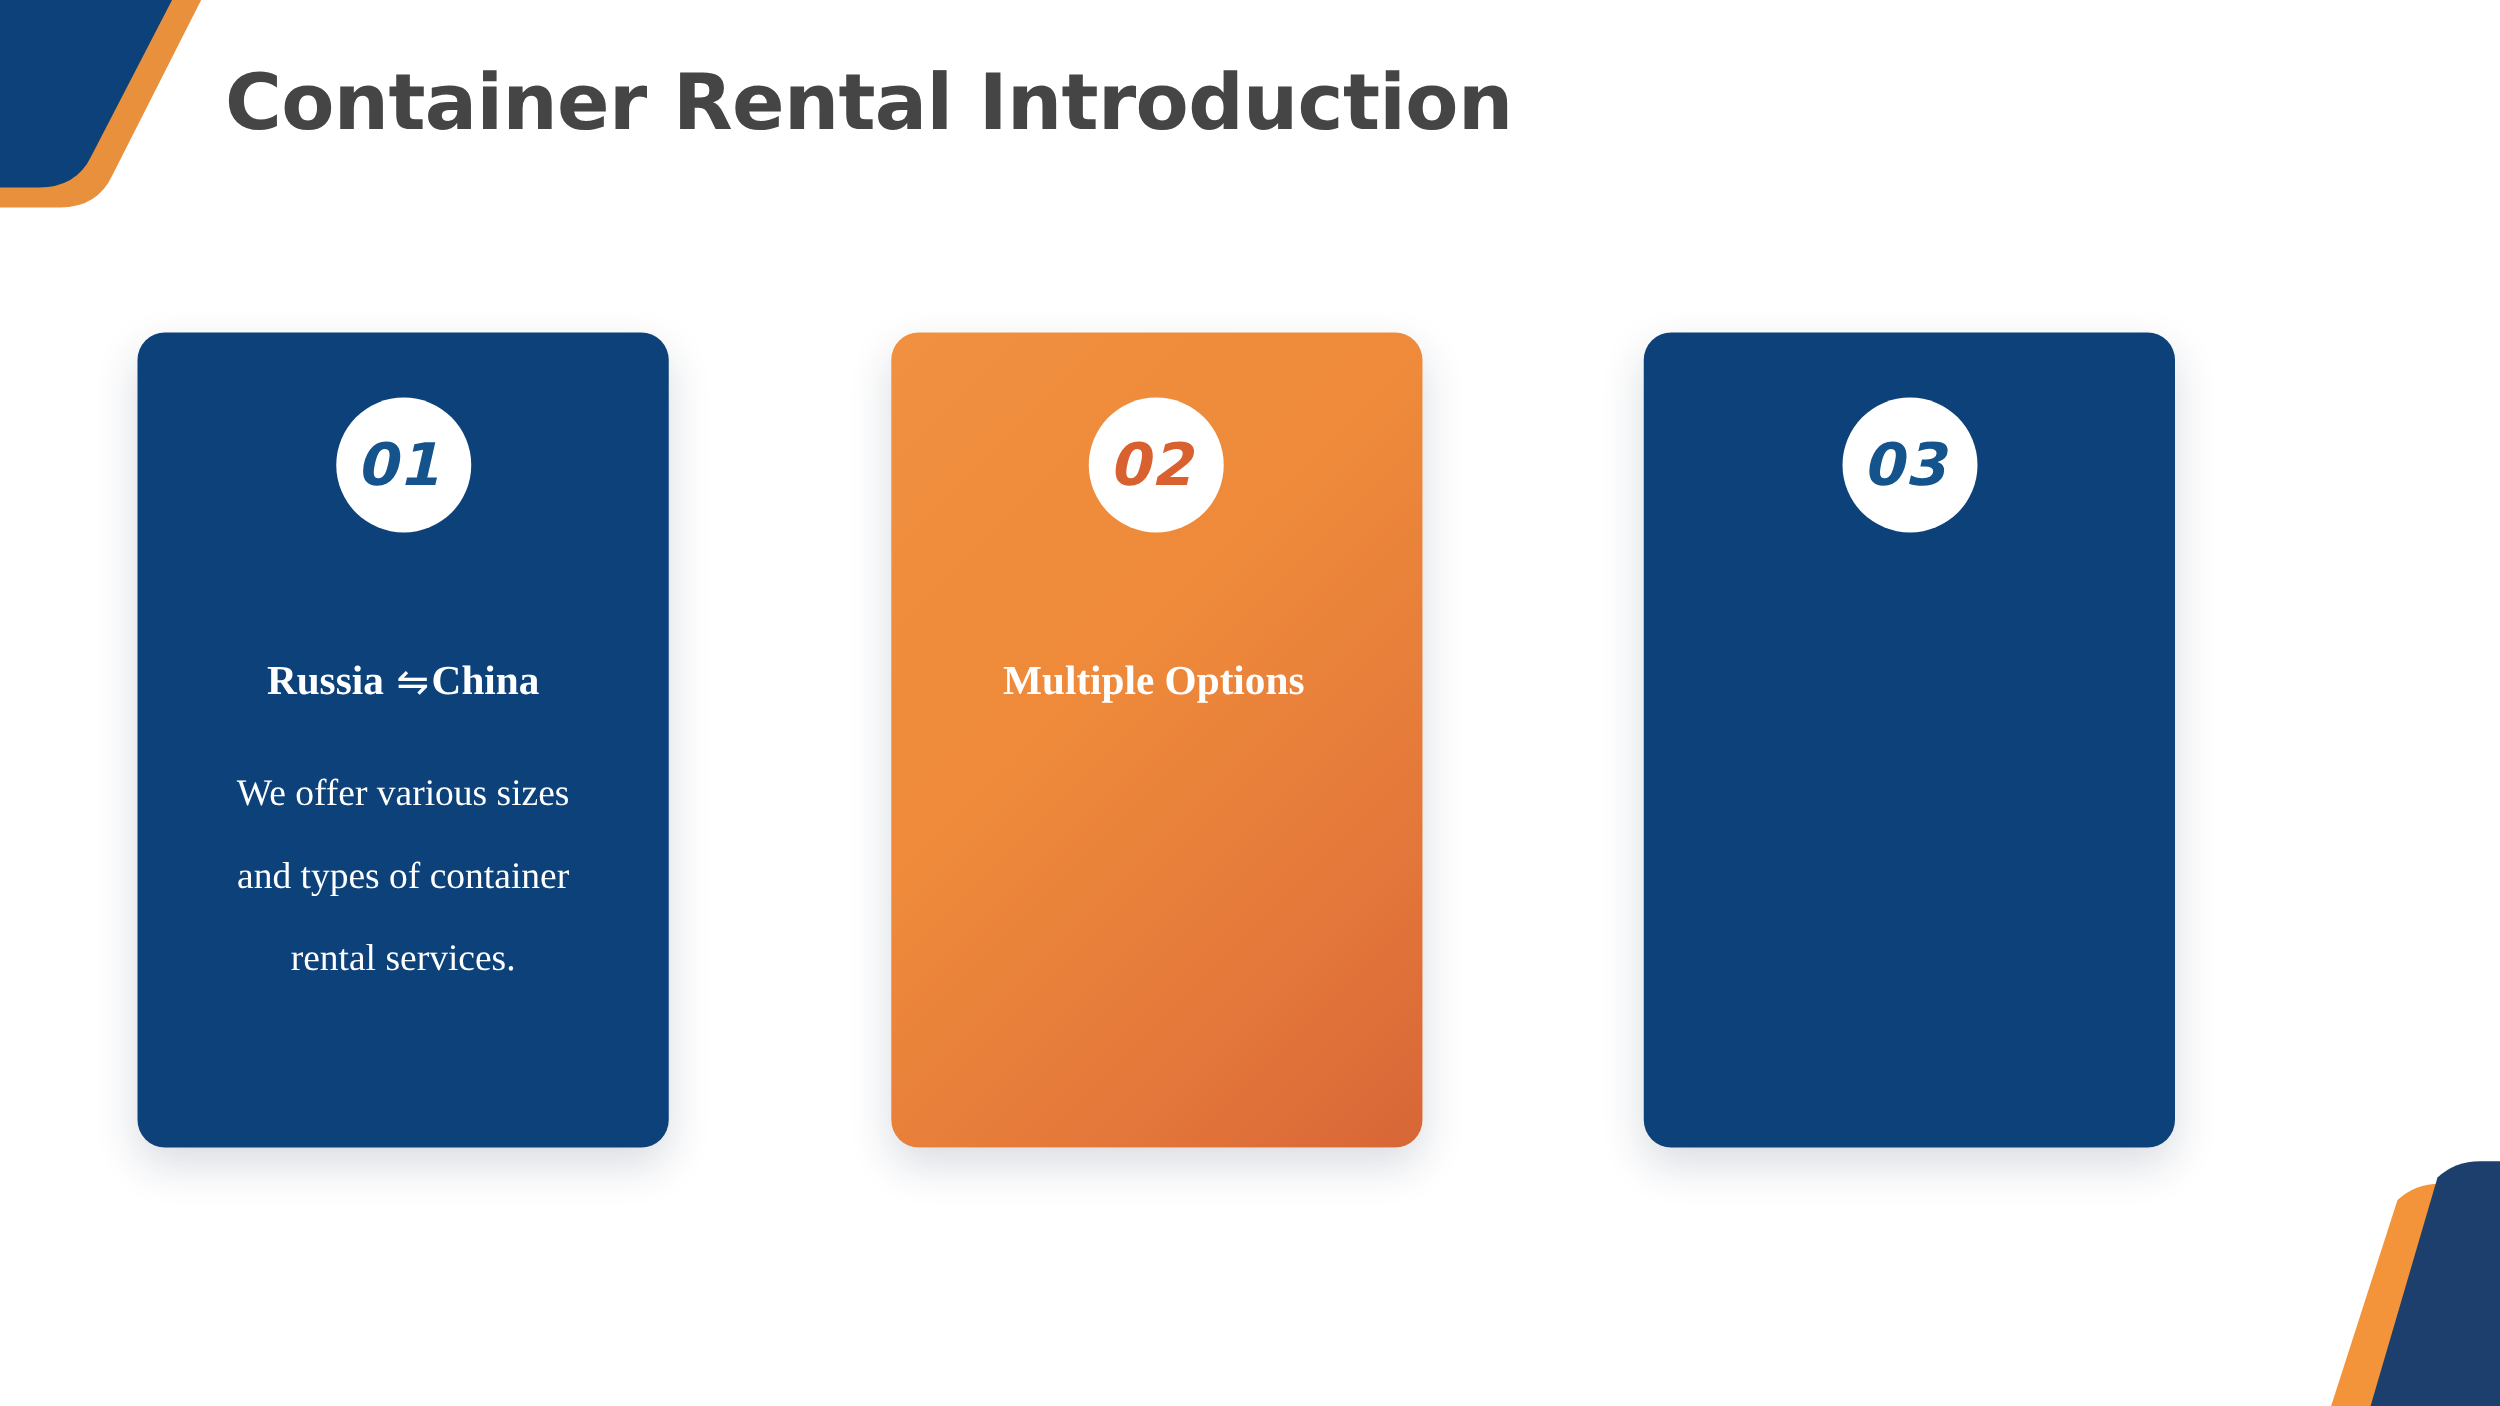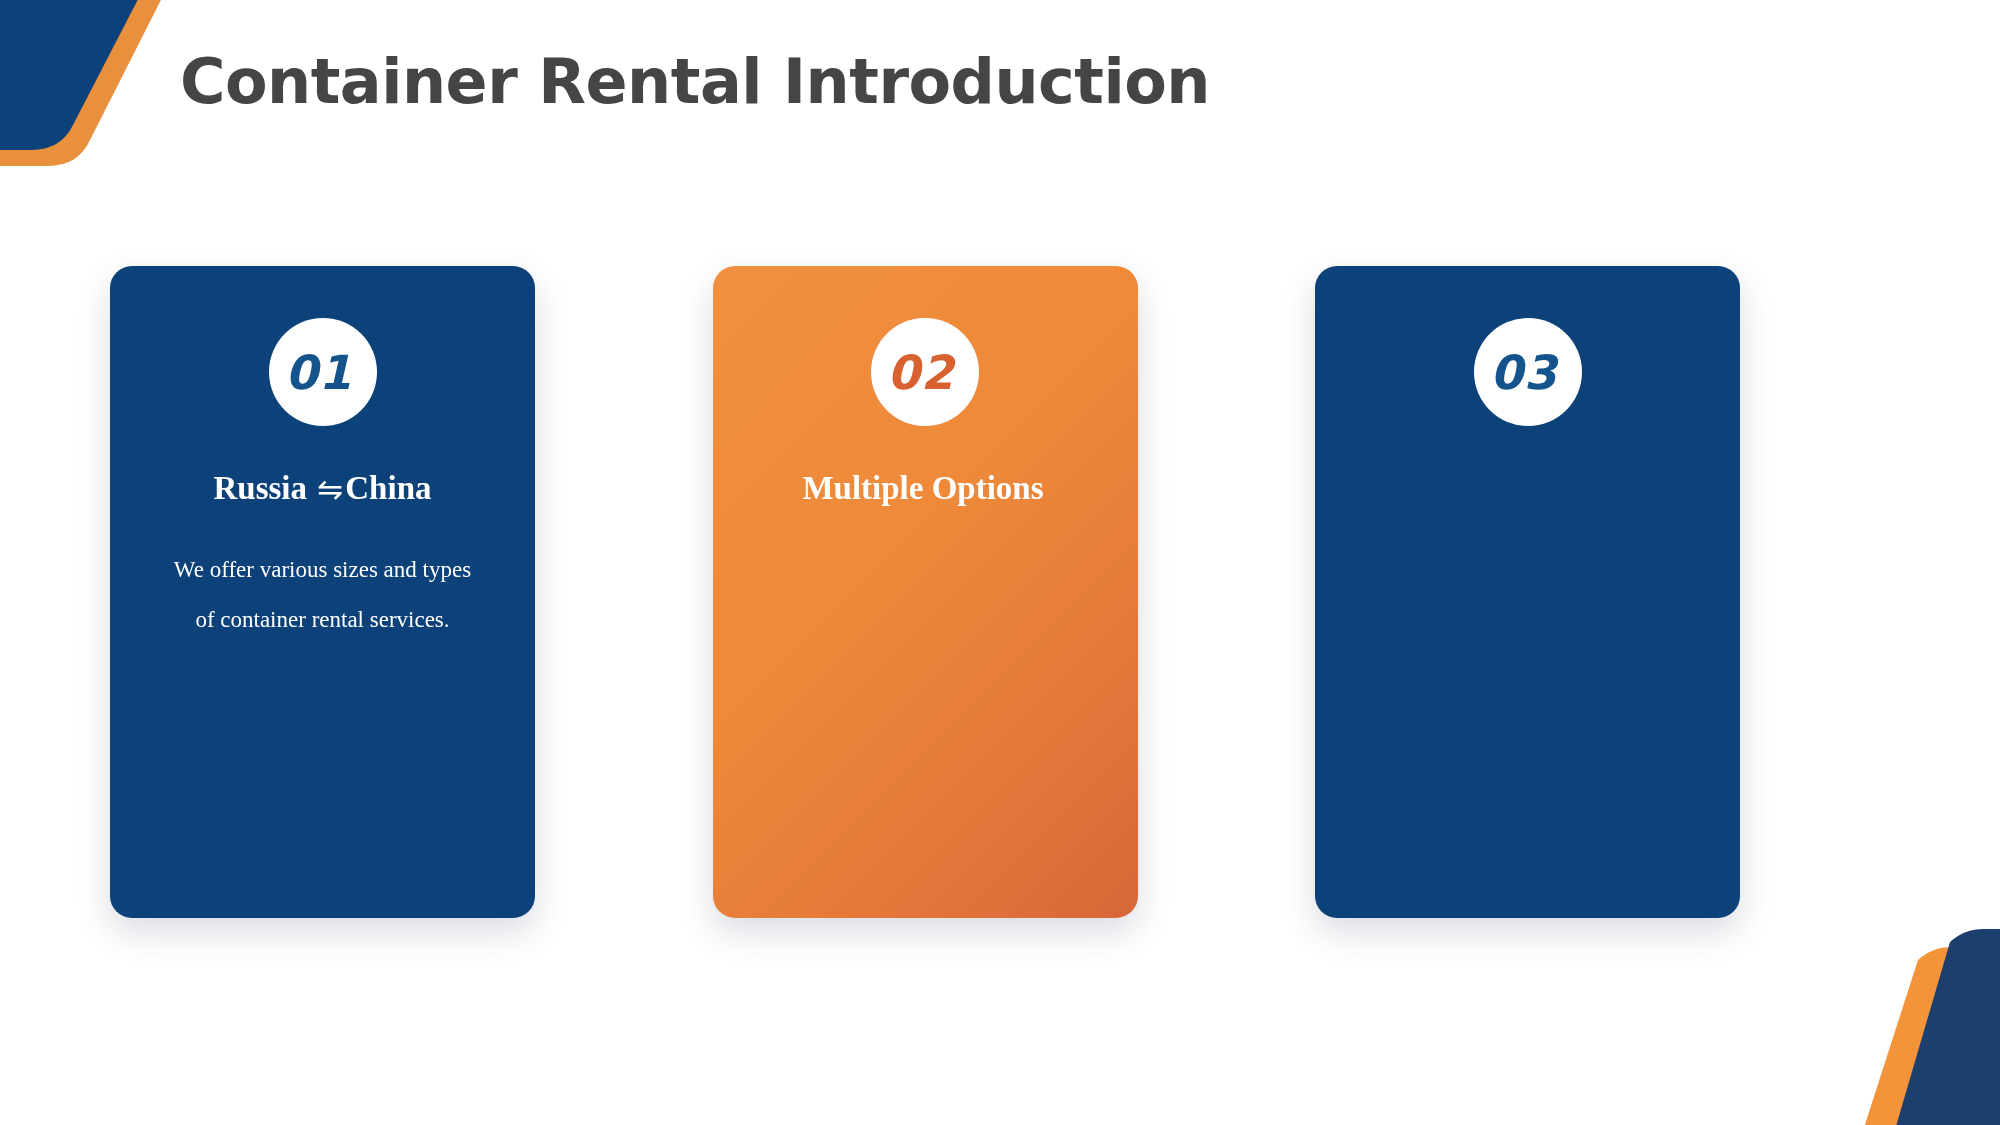--- a/index.html
+++ b/index.html
@@ -101,42 +101,42 @@
     font-weight: 700;
     font-style: italic;
     letter-spacing: 1px;
     line-height: 1;
     transform: skewX(-2deg);
   }
   .num-blue   { color: #14538c; }
   .num-orange { color: #d9612f; }
 
   .card-title {
-    margin: 37px 0 0 0;
+    margin: 94px 0 0 0;
     font-family: "Liberation Serif", "DejaVu Serif", serif;
     font-size: 33px;
     font-weight: 700;
     color: #ffffff;
     text-align: right;
     line-height: 1.2;
     white-space: nowrap;
   }
 
   .card-title .arrow-glyph {
     font-family: "DejaVu Sans", sans-serif;
     font-weight: 400;
     font-size: 31px;
     vertical-align: -1px;
     padding: 0 2px;
   }
 
   .card-body {
     margin: 36px 0 0 0;
     font-family: "Liberation Serif", "DejaVu Serif", serif;
-    font-size: 23px;
+    font-size: 30px;
     font-weight: 400;
     color: #ffffff;
     text-align: center;
     line-height: 2.2;
     max-width: 310px;
   }
 </style>
 </head>
 <body>
 

